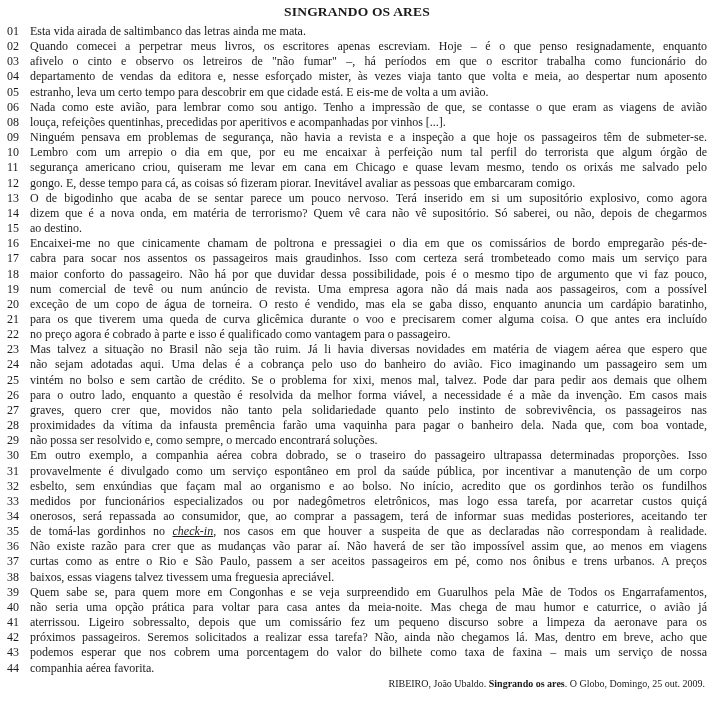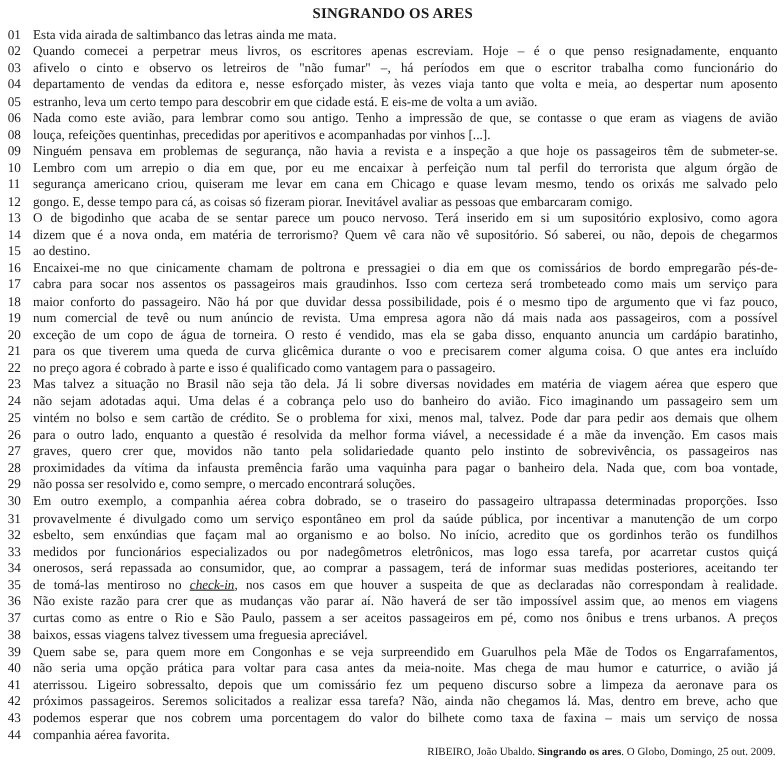--- a/index.html
+++ b/index.html
@@ -138,21 +138,21 @@
       <div class="line just">
         <span class="num">21</span>
         <span class="txt"><span>para os que tiverem uma queda de curva glicêmica durante o voo e precisarem comer alguma coisa. O que antes era incluído</span></span>
       </div>
       <div class="line">
         <span class="num">22</span>
         <span class="txt"><span>no preço agora é cobrado à parte e isso é qualificado como vantagem para o passageiro.</span></span>
       </div>
       <div class="line just">
         <span class="num">23</span>
-        <span class="txt"><span>Mas talvez a situação no Brasil não seja tão dela. Já li sobre diversas novidades em matéria de viagem aérea que espero que</span></span>
+        <span class="txt"><span>Mas talvez a situação no Brasil não seja tão ruim. Já li havia diversas novidades em matéria de viagem aérea que espero que</span></span>
       </div>
       <div class="line just">
         <span class="num">24</span>
         <span class="txt"><span>não sejam adotadas aqui. Uma delas é a cobrança pelo uso do banheiro do avião. Fico imaginando um passageiro sem um</span></span>
       </div>
       <div class="line just">
         <span class="num">25</span>
         <span class="txt"><span>vintém no bolso e sem cartão de crédito. Se o problema for xixi, menos mal, talvez. Pode dar para pedir aos demais que olhem</span></span>
       </div>
       <div class="line just">
@@ -186,21 +186,21 @@
       <div class="line just">
         <span class="num">33</span>
         <span class="txt"><span>medidos por funcionários especializados ou por nadegômetros eletrônicos, mas logo essa tarefa, por acarretar custos quiçá</span></span>
       </div>
       <div class="line just">
         <span class="num">34</span>
         <span class="txt"><span>onerosos, será repassada ao consumidor, que, ao comprar a passagem, terá de informar suas medidas posteriores, aceitando ter</span></span>
       </div>
       <div class="line just">
         <span class="num">35</span>
-        <span class="txt"><span>de tomá-las mentiroso no </span><span class="it">check-in</span><span>, nos casos em que houver a suspeita de que as declaradas não correspondam à realidade.</span></span>
+        <span class="txt"><span>de tomá-las gordinhos no </span><span class="it">check-in</span><span>, nos casos em que houver a suspeita de que as declaradas não correspondam à realidade.</span></span>
       </div>
       <div class="line just">
         <span class="num">36</span>
         <span class="txt"><span>Não existe razão para crer que as mudanças vão parar aí. Não haverá de ser tão impossível assim que, ao menos em viagens</span></span>
       </div>
       <div class="line just">
         <span class="num">37</span>
         <span class="txt"><span>curtas como as entre o Rio e São Paulo, passem a ser aceitos passageiros em pé, como nos ônibus e trens urbanos. A preços</span></span>
       </div>
       <div class="line">

